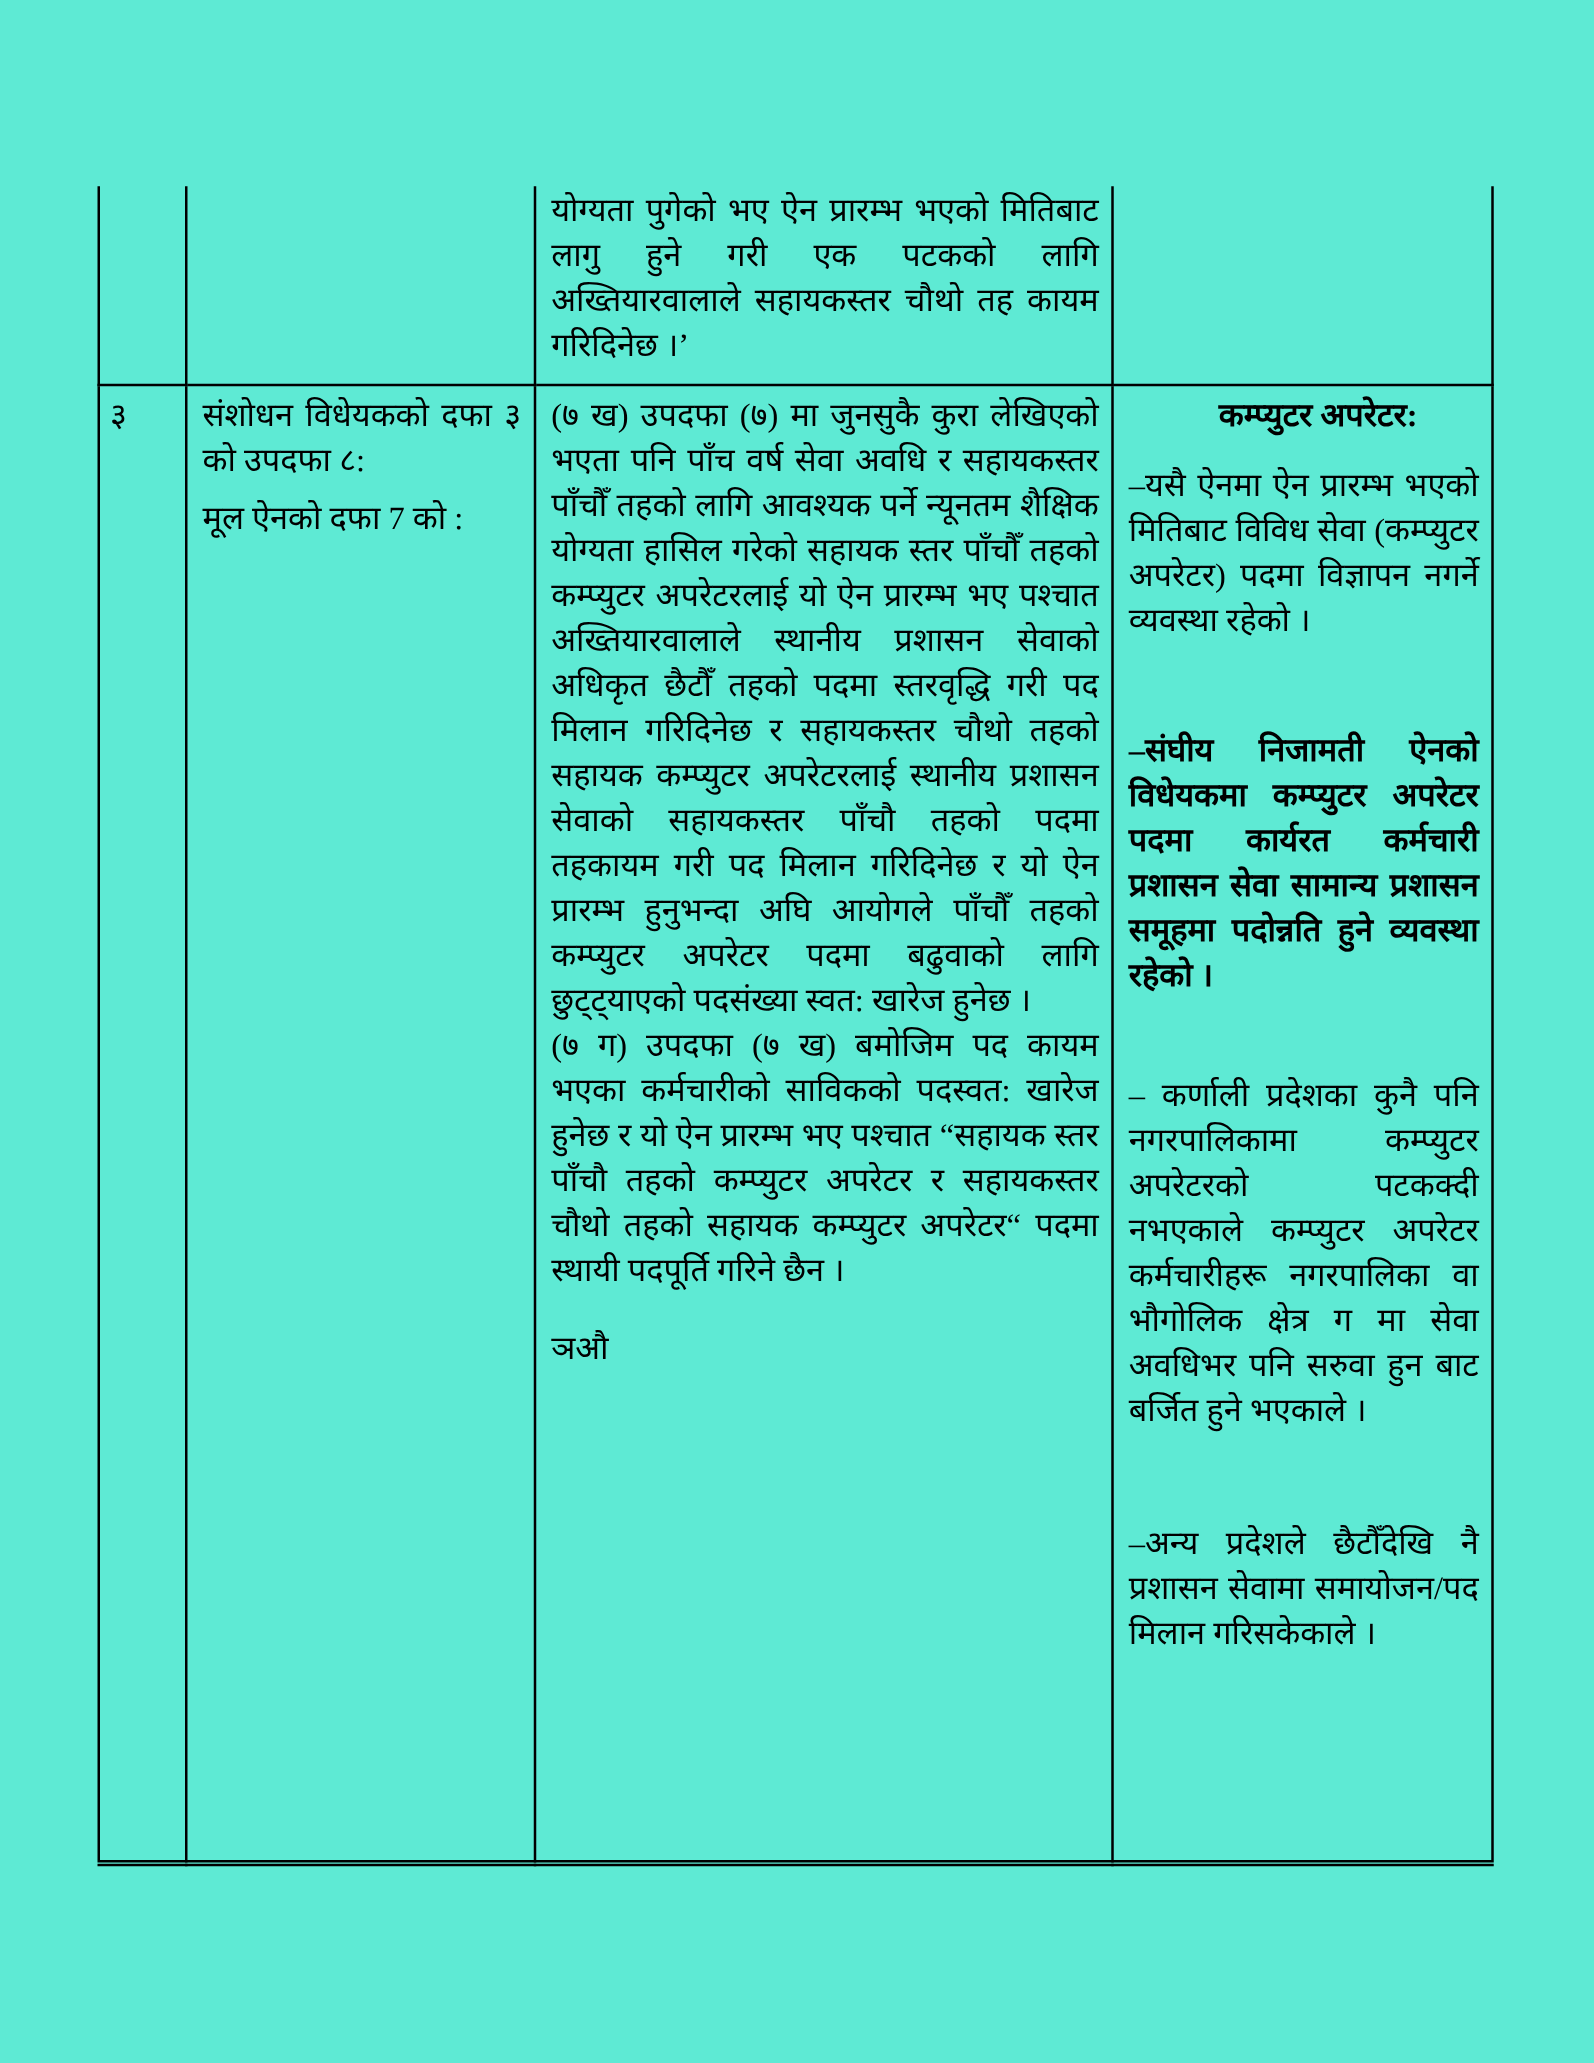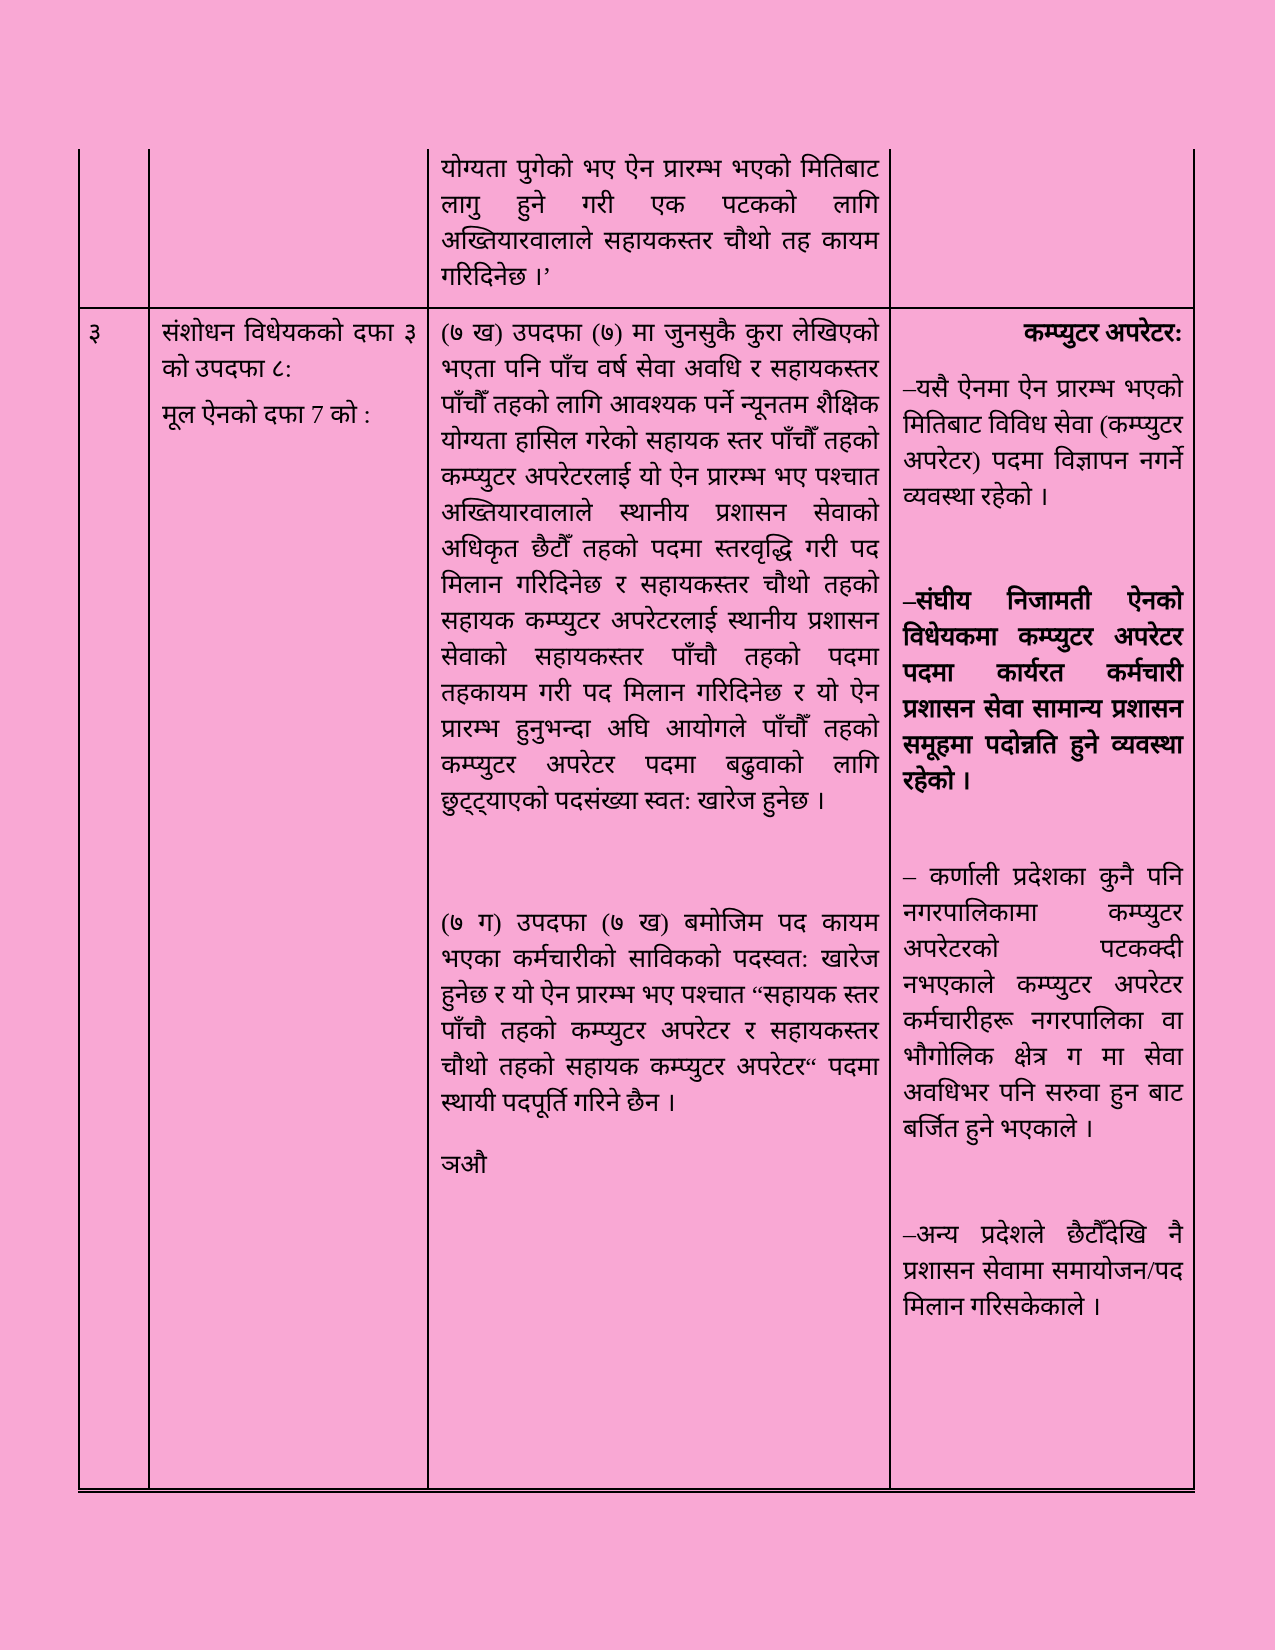--- a/index.html
+++ b/index.html
@@ -4,21 +4,21 @@
 <style>
   html, body {
     margin: 0;
     padding: 0;
     background: #ffffff;
   }
   .page {
     position: relative;
     width: 1275px;
     height: 1650px;
-    background: #f9a8d4;
+    background: #5eead4;
     font-family: "Liberation Serif", serif;
     color: #000000;
   }
   table.doc-table {
     position: absolute;
     left: 78px;
     top: 149px;
     width: 1115px;
     border-collapse: collapse;
     table-layout: fixed;
@@ -38,23 +38,23 @@
     overflow: hidden;
   }
   tr.row-cont td { border-bottom: 2px solid #000; }
   tr.row-cont { height: 159px; }
   tr.row-main { height: 1182px; }
   tr.row-cont td.c3 { padding-top: 2px; }
   td.c1 { padding-left: 8px; }
   p { margin: 0; text-align: justify; }
   td.c1 p, p.no-just { text-align: left; }
   .clause-p1 { margin-bottom: 10px; }
-  .prov-p1 { margin-bottom: 86px; }
+  .prov-p1 { }
   .prov-p2 { margin-bottom: 26px; }
-  .remarks-heading { font-weight: bold; margin-bottom: 20px; text-align: right; margin-left: 23px; }
+  .remarks-heading { font-weight: bold; margin-bottom: 20px; text-align: center; margin-left: 23px; }
   .rb1 { margin-bottom: 68px; }
   .rb2 { margin-bottom: 60px; font-weight: bold; }
   .rb3 { margin-bottom: 70px; }
 </style>
 </head>
 <body>
 
 <div class="page">
   <table class="doc-table">
     <colgroup>

